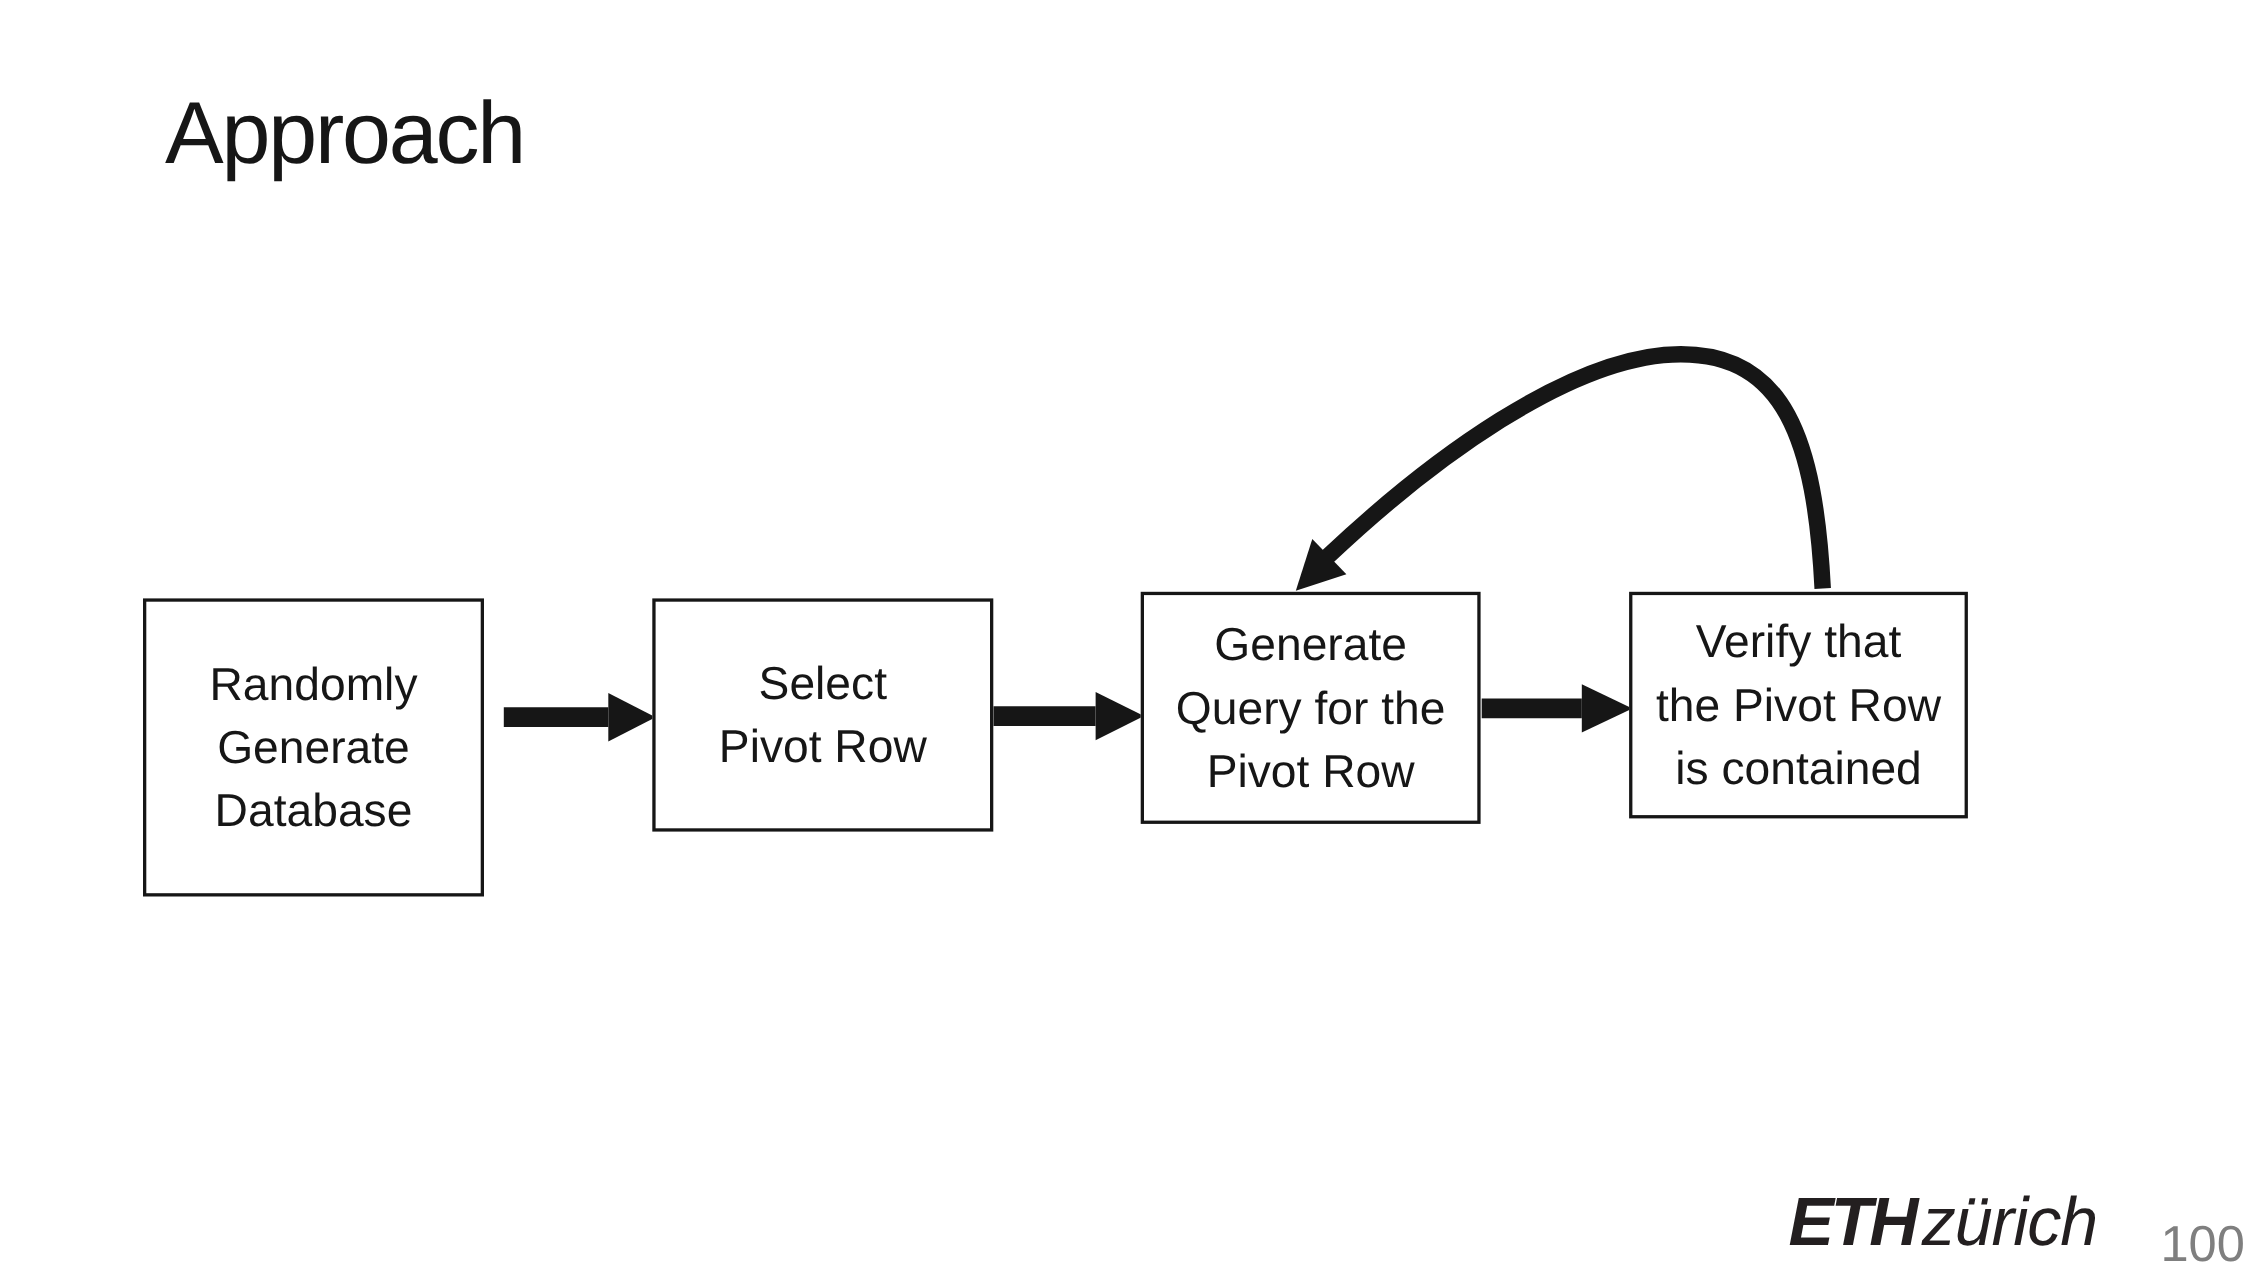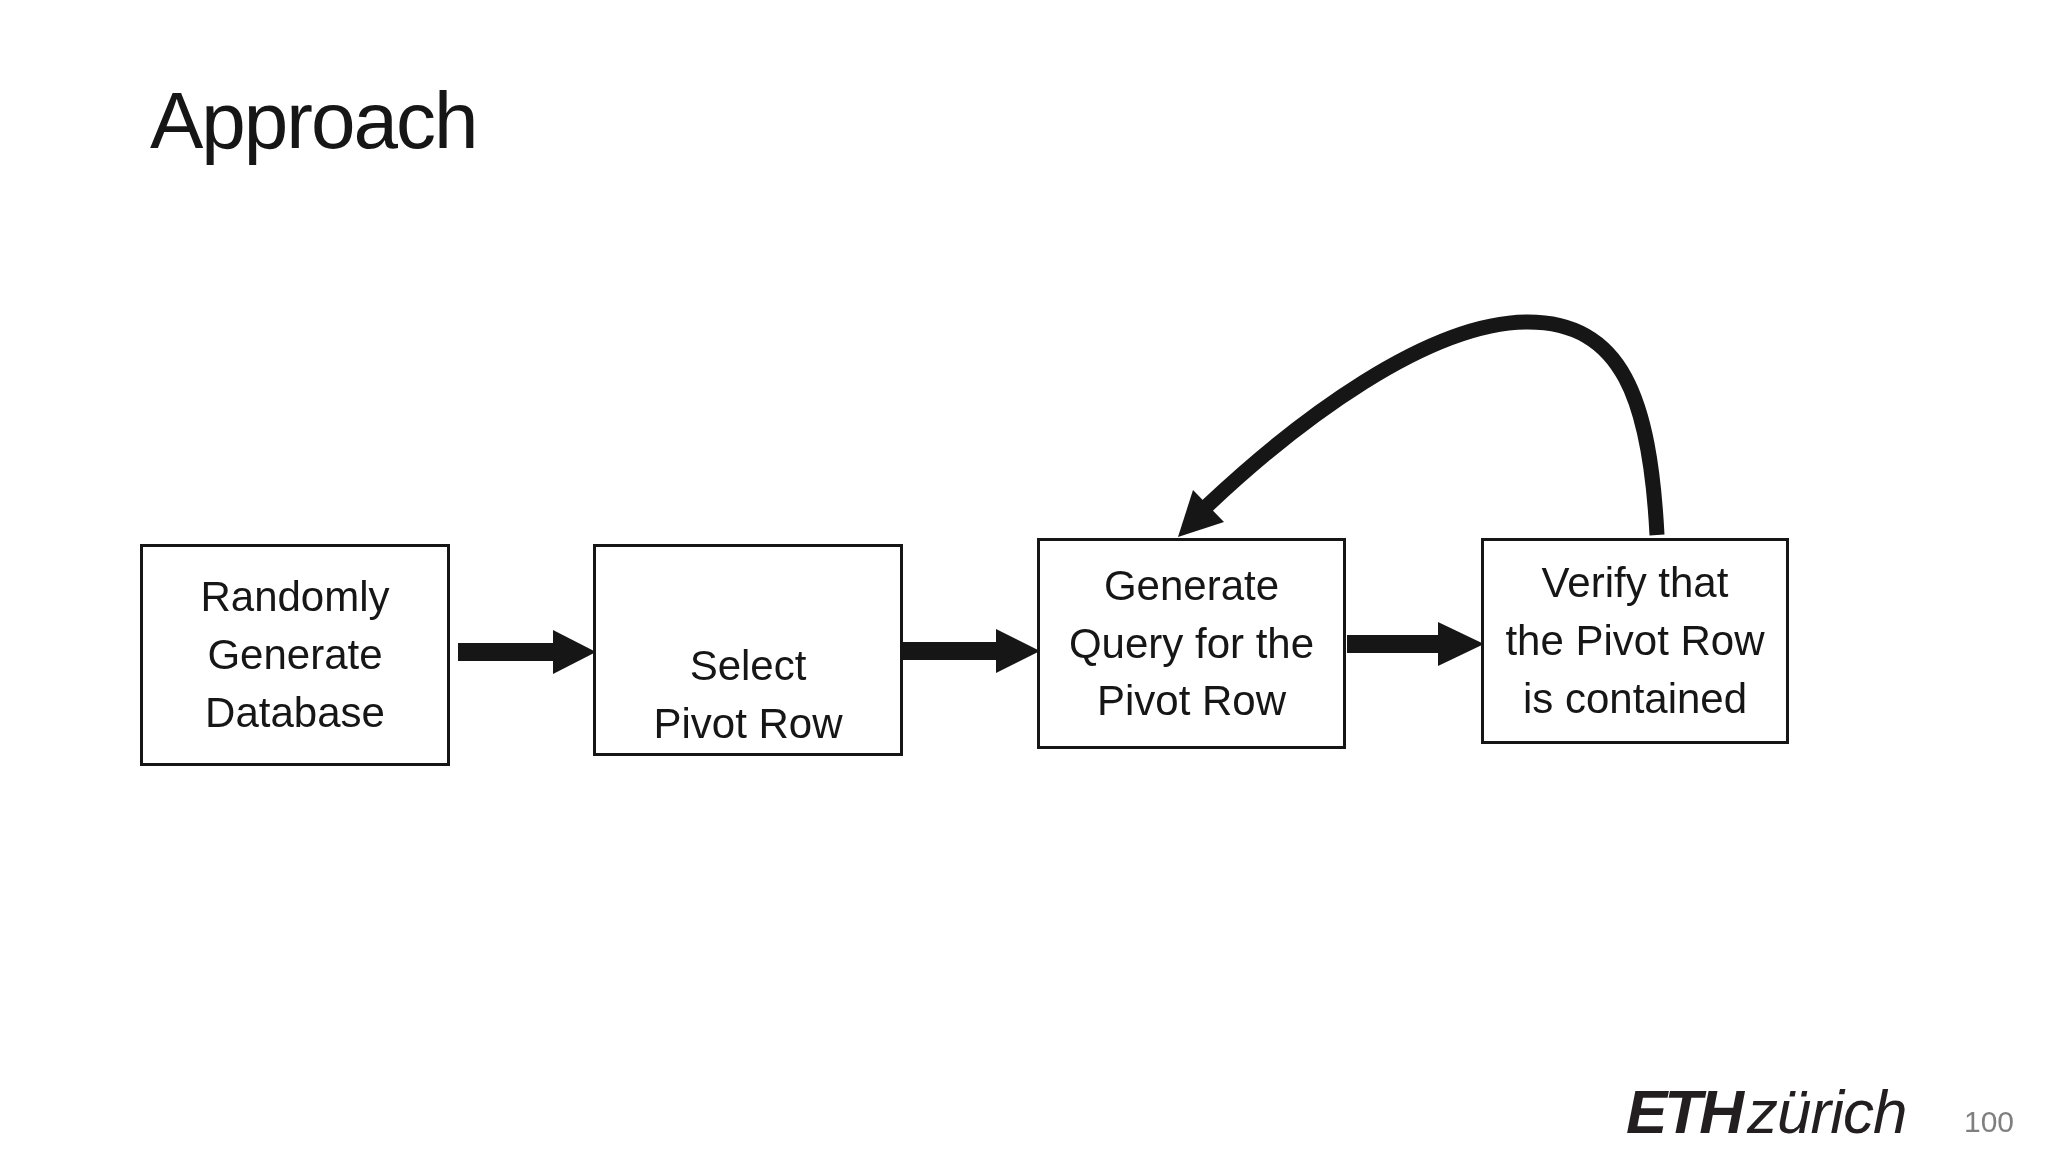--- a/index.html
+++ b/index.html
@@ -45,22 +45,22 @@
     align-items: center;
     justify-content: center;
     text-align: center;
   }
   .box-label {
     white-space: pre-line;
     font-size: 42px;
     line-height: 1.38;
     color: var(--ink);
   }
-  .box-1 { left: 140px; top: 525px; width: 310px; height: 222px; }
-  .box-2 { left: 593px; top: 525px; width: 310px; height: 212px; align-items: flex-end; }
+  .box-1 { left: 130px; top: 525px; width: 310px; height: 271px; }
+  .box-2 { left: 593px; top: 525px; width: 310px; height: 212px; }
   .box-3 { left: 1037px; top: 519px; width: 309px; height: 211px; }
   .box-4 { left: 1481px; top: 519px; width: 308px; height: 206px; }
   .footer-logo {
     position: absolute;
     left: 1626px; top: 1062px;
     font-size: 62px;
     color: #231f20;
     white-space: nowrap;
     line-height: 1;
     text-align: right;
@@ -72,21 +72,21 @@
   }
   .logo-city {
     font-style: italic;
     font-weight: 300;
     letter-spacing: -1px;
     margin-left: 6px;
   }
   .page-number {
     position: absolute;
     left: 1964px; top: 1088px;
-    font-size: 30px;
+    font-size: 46px;
     color: var(--muted);
     line-height: 1;
   }
 </style>
 </head>
 <body>
 
 <div class="slide">
 
   <h1 class="title">Approach</h1>

